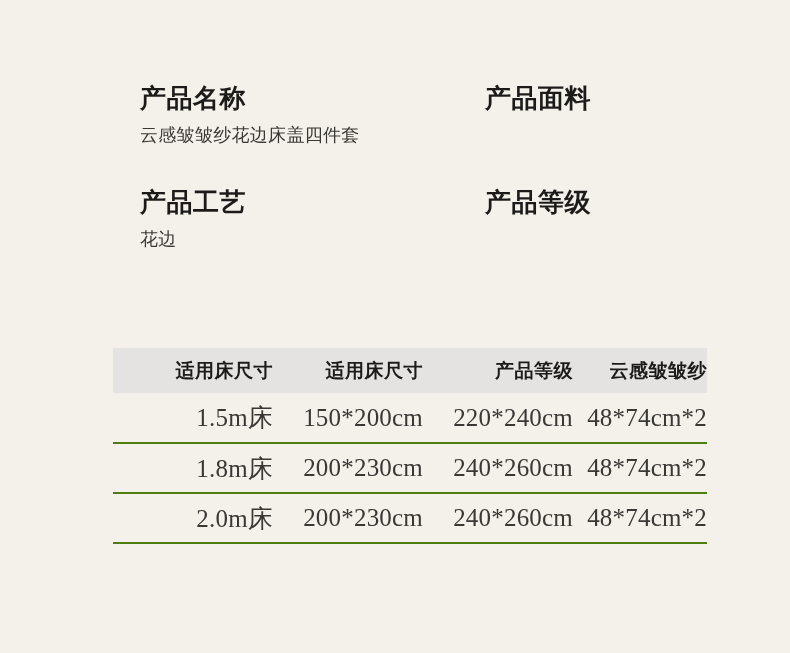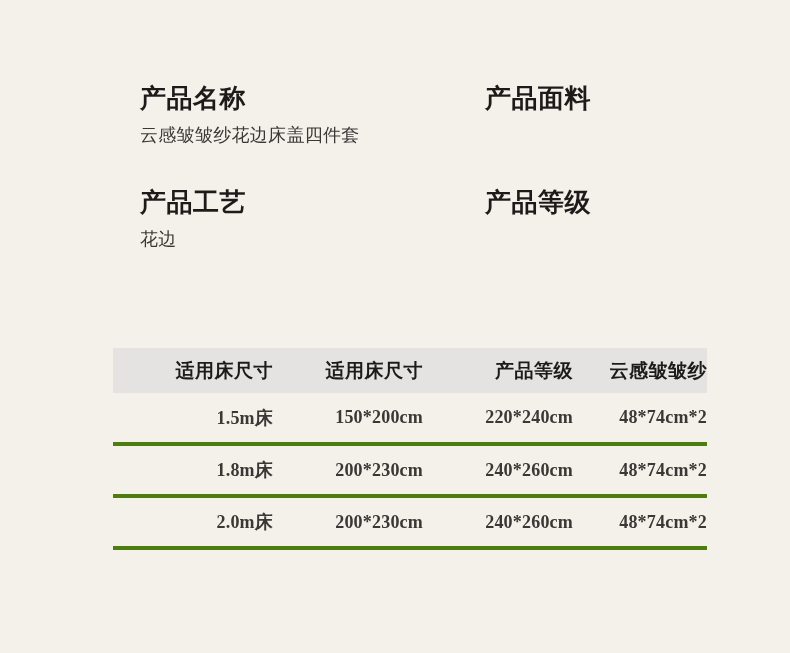--- a/index.html
+++ b/index.html
@@ -83,26 +83,26 @@
   .size-table th {
     height: 45px;
     font-size: 19px;
     font-weight: bold;
     letter-spacing: 0.5px;
     color: #1d1b19;
     vertical-align: middle;
   }
   .size-table tbody td {
     height: 48px;
-    font-size: 18px;
-    font-weight: bold;
+    font-size: 25px;
+    font-weight: normal;
     letter-spacing: 0.2px;
     color: #3a3835;
     vertical-align: middle;
-    border-bottom: 4px solid #4d7c0f;
+    border-bottom: 2px solid #4d7c0f;
   }
   .size-table tbody tr:first-child td {
     height: 49px;
   }
 
   .col-0 { width: 160px; }
   .col-1 { width: 150px; }
   .col-2 { width: 150px; }
   .col-3 { width: 134px; }
 </style>

